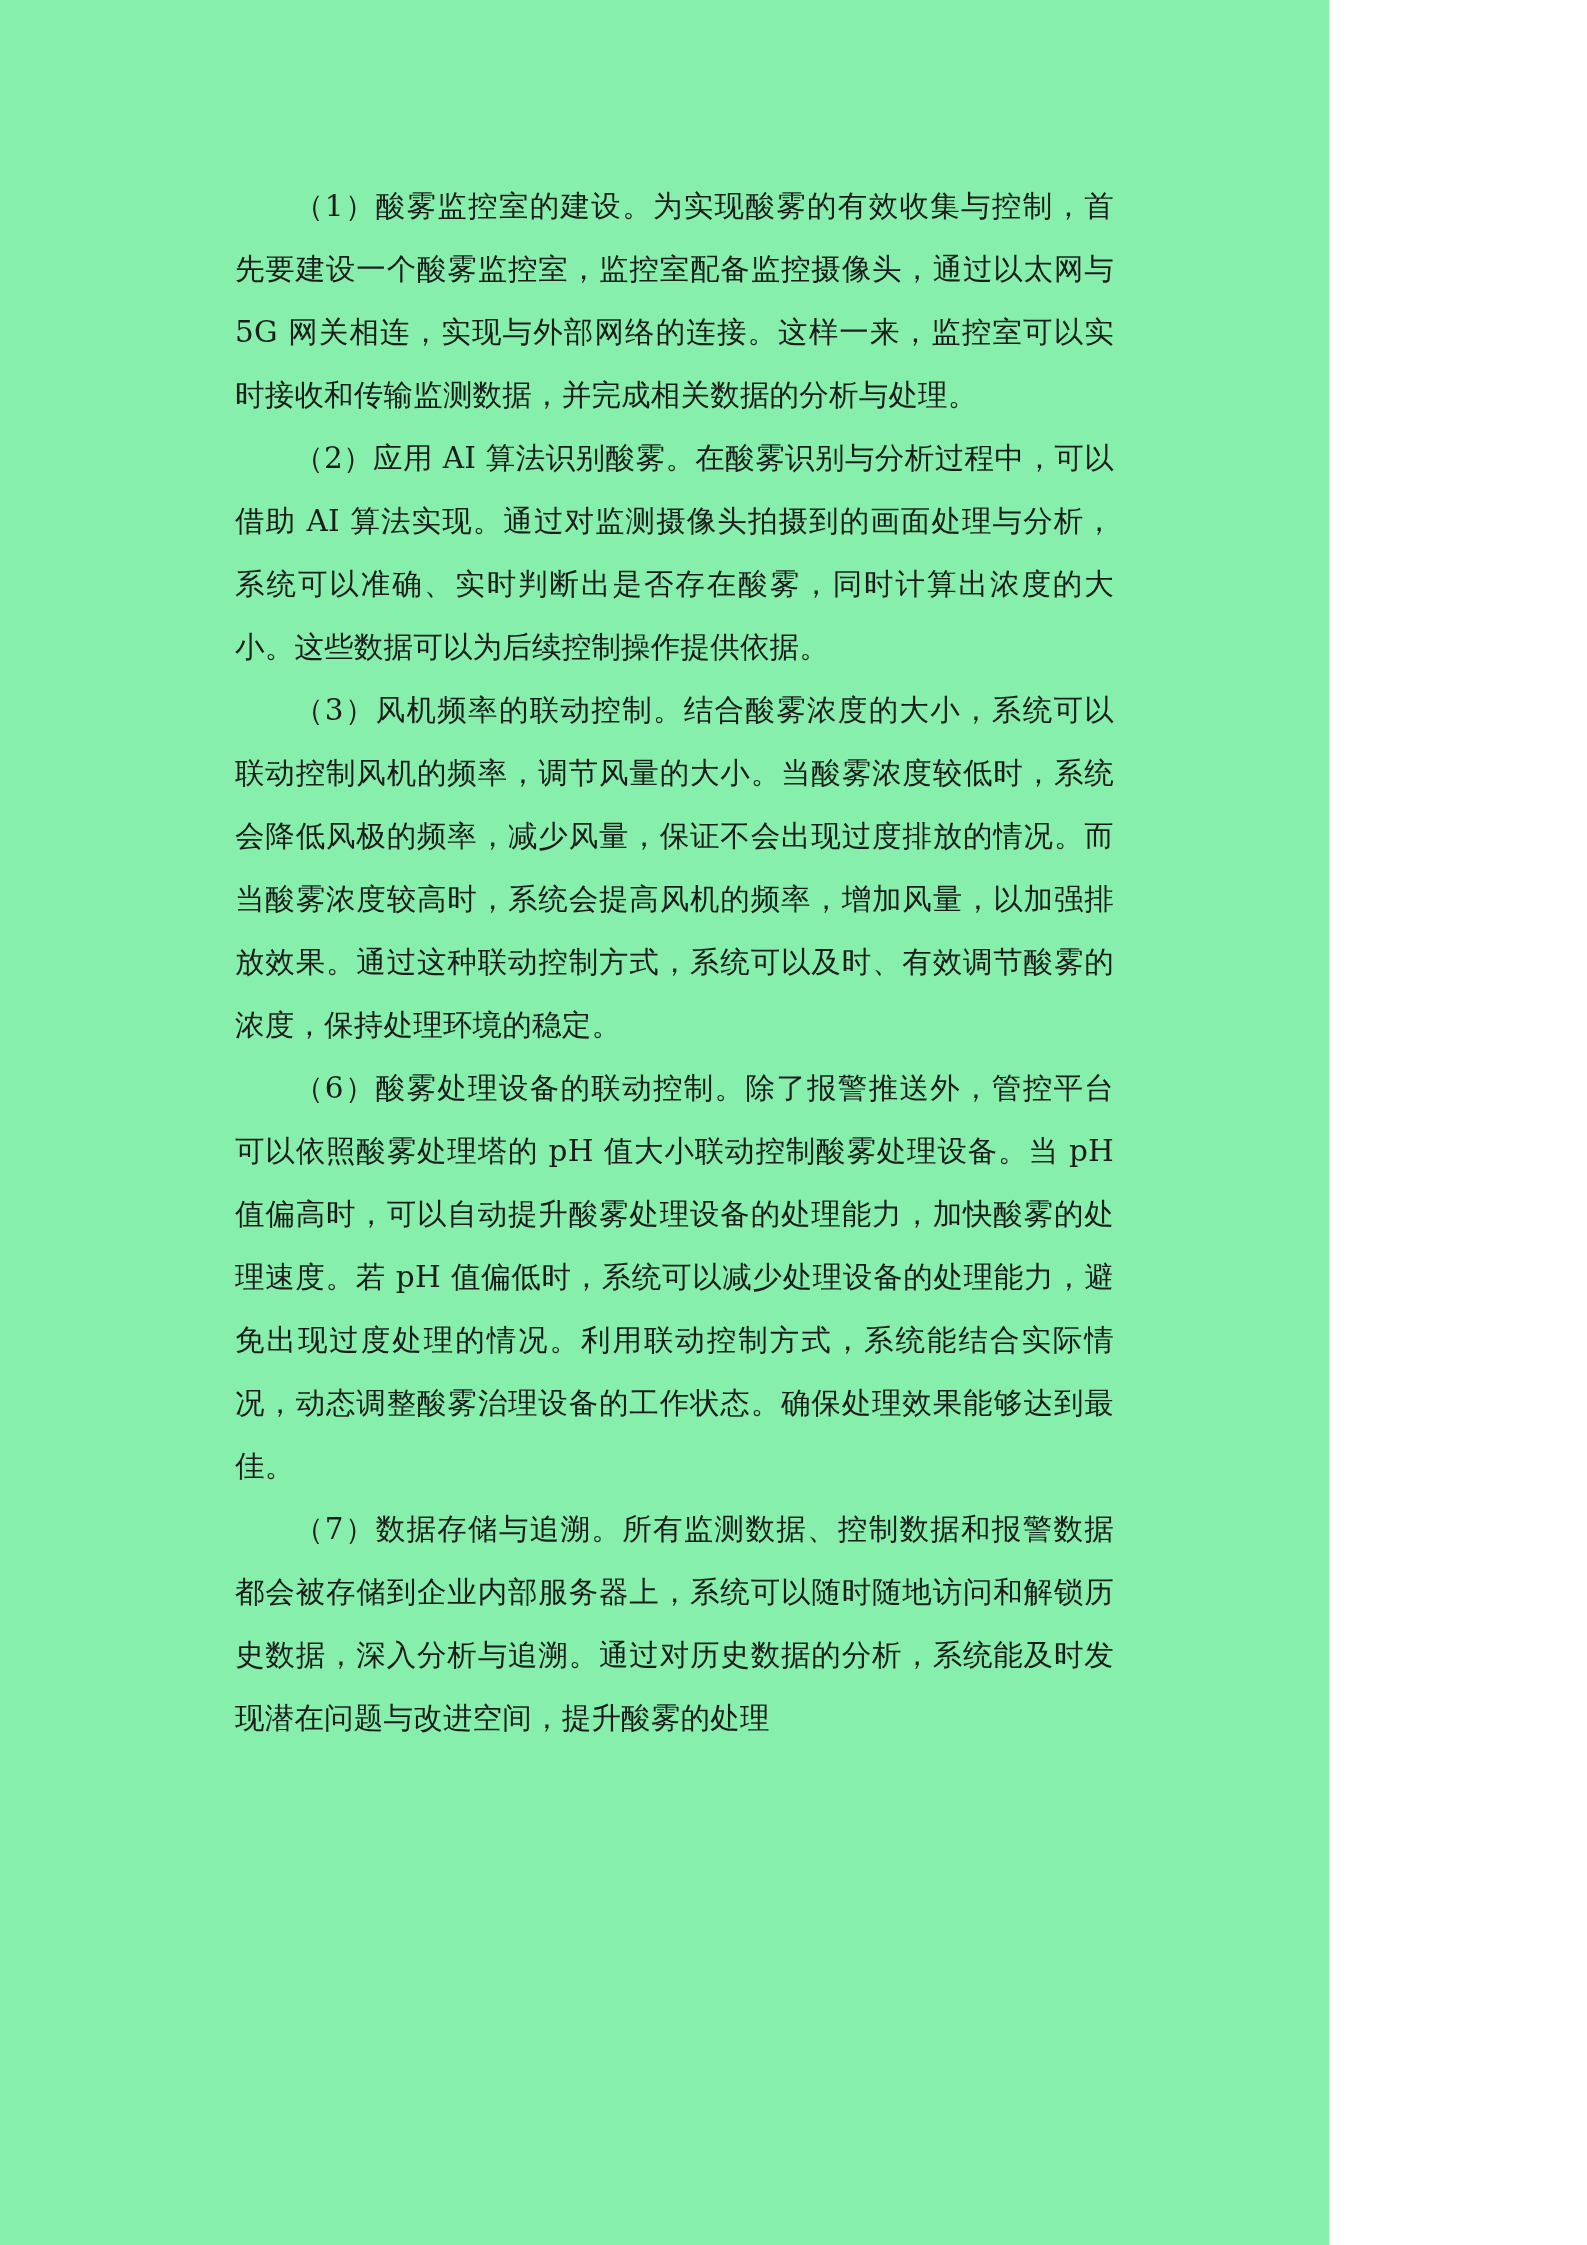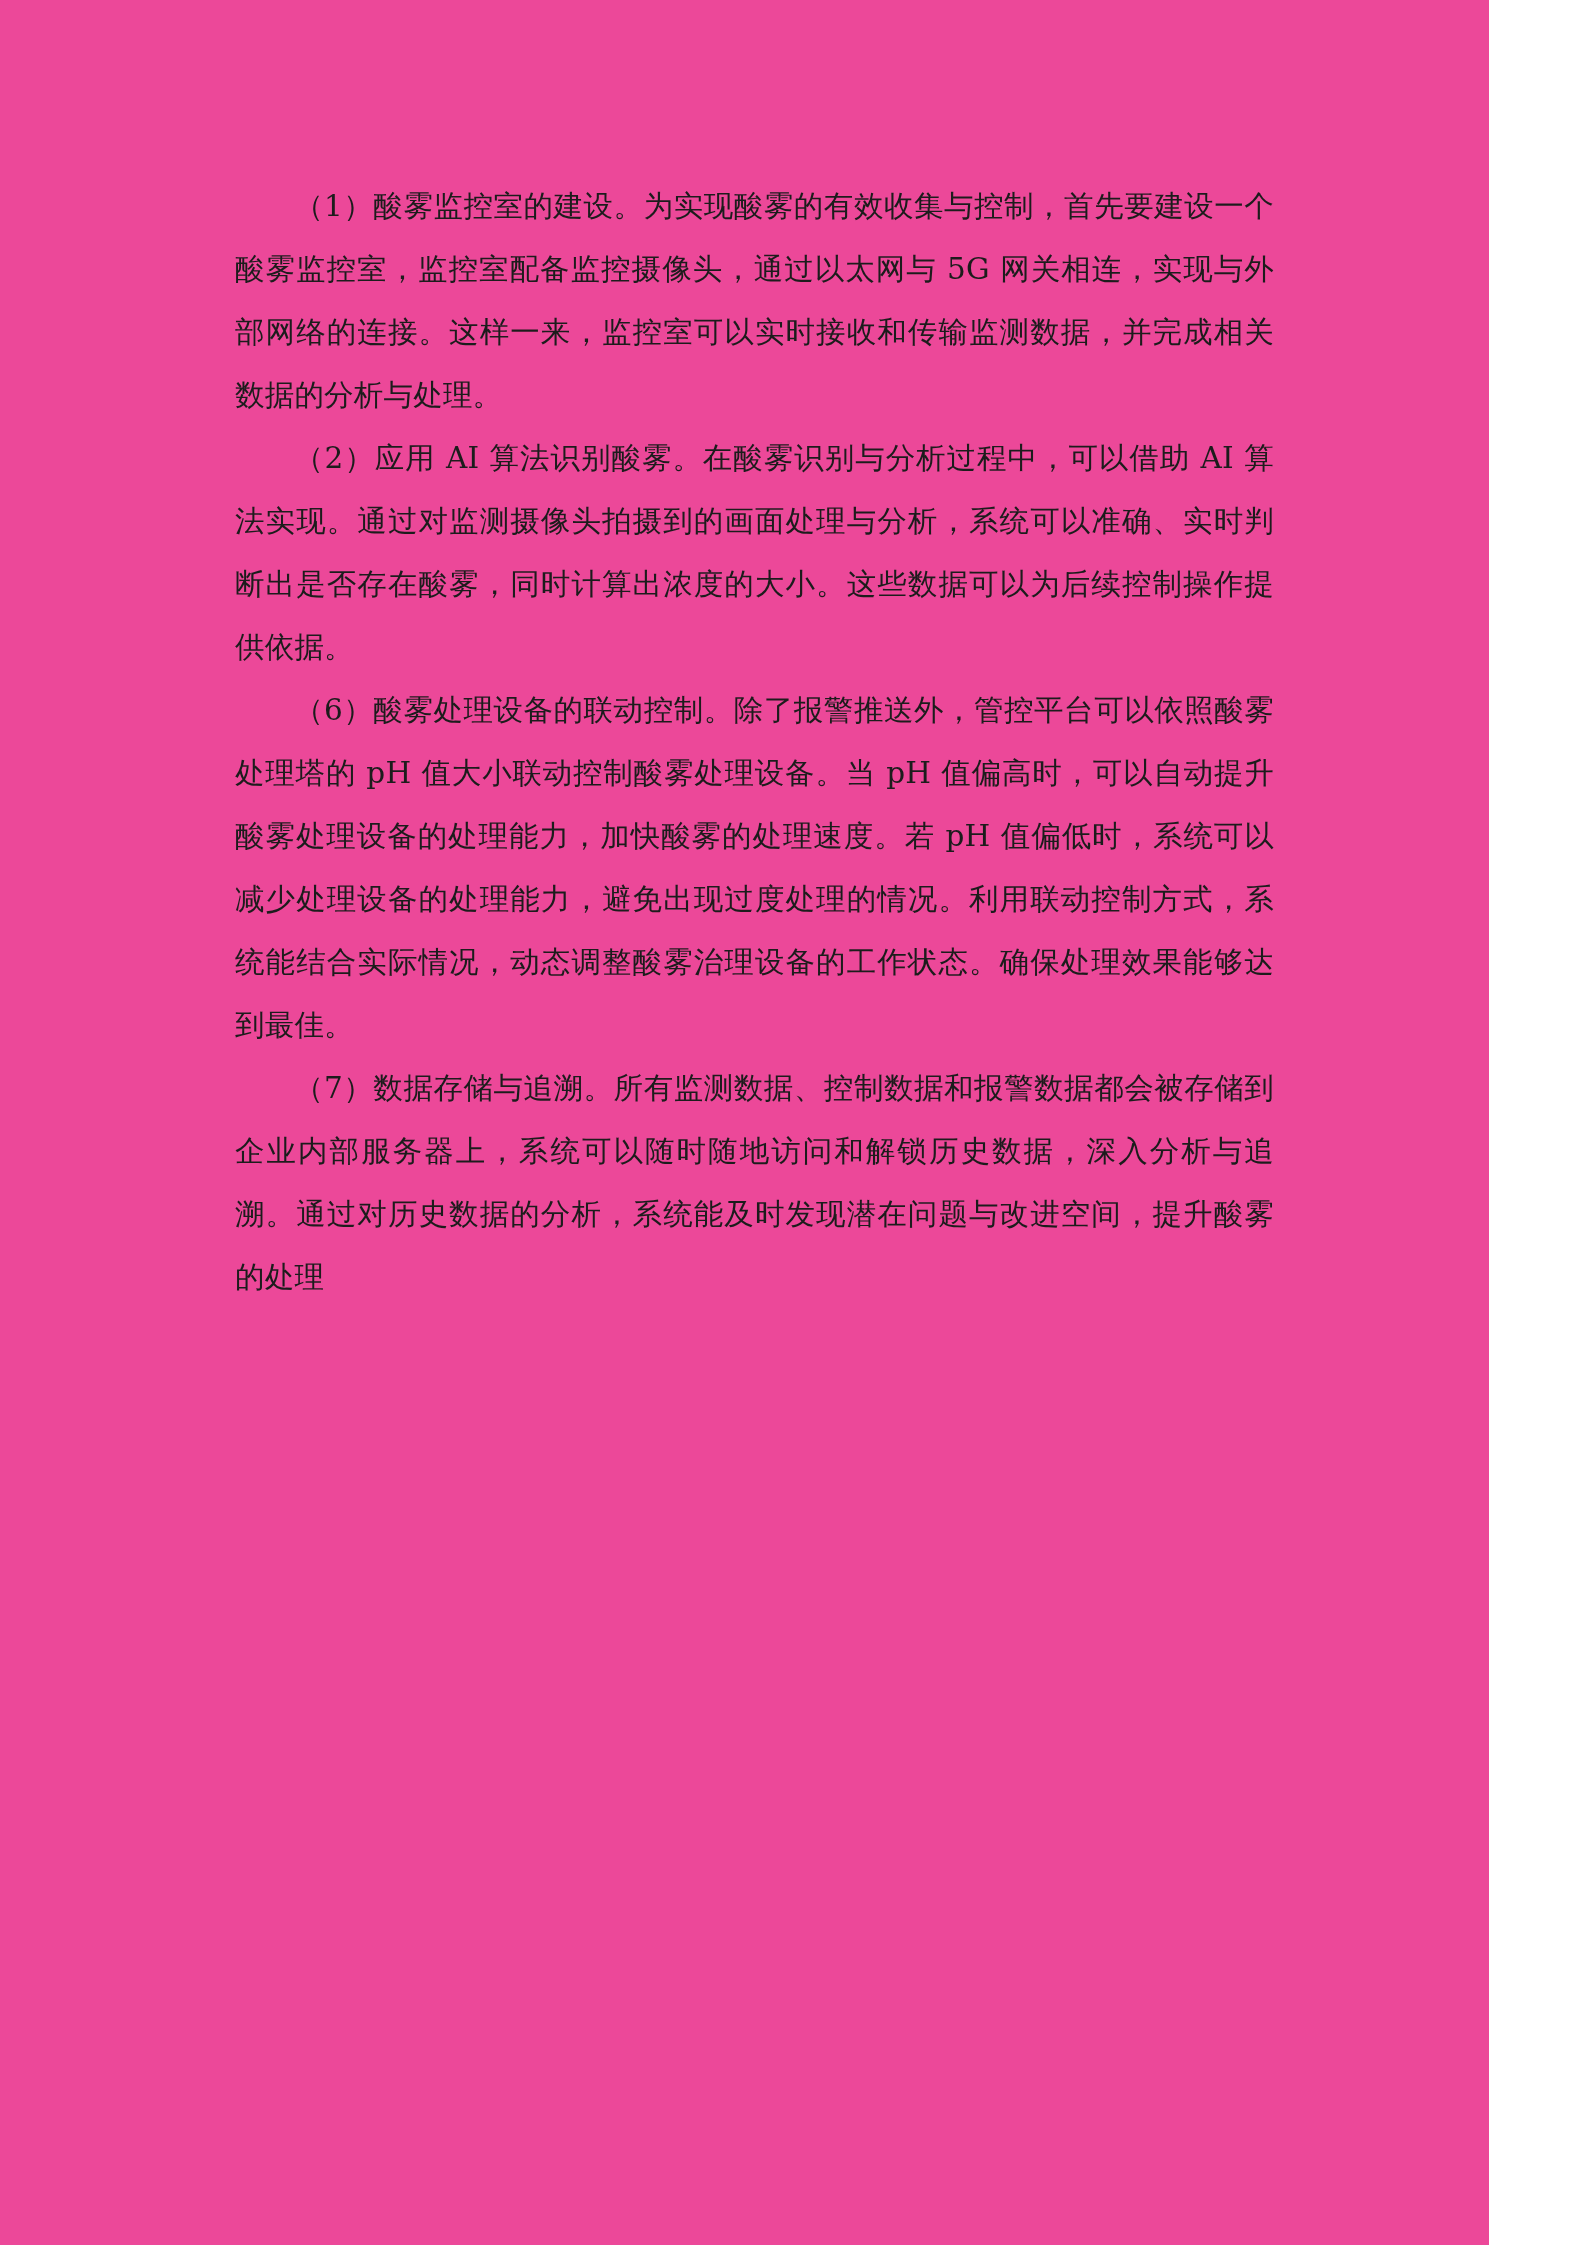--- a/index.html
+++ b/index.html
@@ -10,23 +10,23 @@
   }
   body {
     width: 1587px;
     height: 2245px;
     font-family: "DejaVu Serif", "Liberation Serif", serif;
     color: #1a1a1a;
     -webkit-font-smoothing: antialiased;
   }
   .page {
     position: relative;
-    width: 1489px;
+    width: 1329px;
     height: 2245px;
-    background: #ec4899;
+    background: #86efac;
     box-sizing: border-box;
     padding: 175px 215px 120px 235px;
   }
   .body-text {
     font-size: 29.5px;
     line-height: 63px;
     text-align: justify;
     text-justify: inter-ideograph;
     letter-spacing: 0.2px;
   }
@@ -48,20 +48,21 @@
 </head>
 <body>
 
 <div class="page">
   <div class="body-text">
 
     <p class="para">（1）酸雾监控室的建设。为实现酸雾的有效收集与控制，首先要建设一个酸雾监控室，监控室配备监控摄像头，通过以太网与 5G 网关相连，实现与外部网络的连接。这样一来，监控室可以实时接收和传输监测数据，并完成相关数据的分析与处理。</p>
 
     <p class="para">（2）应用 AI 算法识别酸雾。在酸雾识别与分析过程中，可以借助 AI 算法实现。通过对监测摄像头拍摄到的画面处理与分析，系统可以准确、实时判断出是否存在酸雾，同时计算出浓度的大小。这些数据可以为后续控制操作提供依据。</p>
 
+    <p class="para">（3）风机频率的联动控制。结合酸雾浓度的大小，系统可以联动控制风机的频率，调节风量的大小。当酸雾浓度较低时，系统会降低风极的频率，减少风量，保证不会出现过度排放的情况。而当酸雾浓度较高时，系统会提高风机的频率，增加风量，以加强排放效果。通过这种联动控制方式，系统可以及时、有效调节酸雾的浓度，保持处理环境的稳定。</p>
 
 
 
     <p class="para">（6）酸雾处理设备的联动控制。除了报警推送外，管控平台可以依照酸雾处理塔的 pH 值大小联动控制酸雾处理设备。当 pH 值偏高时，可以自动提升酸雾处理设备的处理能力，加快酸雾的处理速度。若 pH 值偏低时，系统可以减少处理设备的处理能力，避免出现过度处理的情况。利用联动控制方式，系统能结合实际情况，动态调整酸雾治理设备的工作状态。确保处理效果能够达到最佳。</p>
 
     <p class="para">（7）数据存储与追溯。所有监测数据、控制数据和报警数据都会被存储到企业内部服务器上，系统可以随时随地访问和解锁历史数据，深入分析与追溯。通过对历史数据的分析，系统能及时发现潜在问题与改进空间，提升酸雾的处理</p>
 
   </div>
 </div>
 

